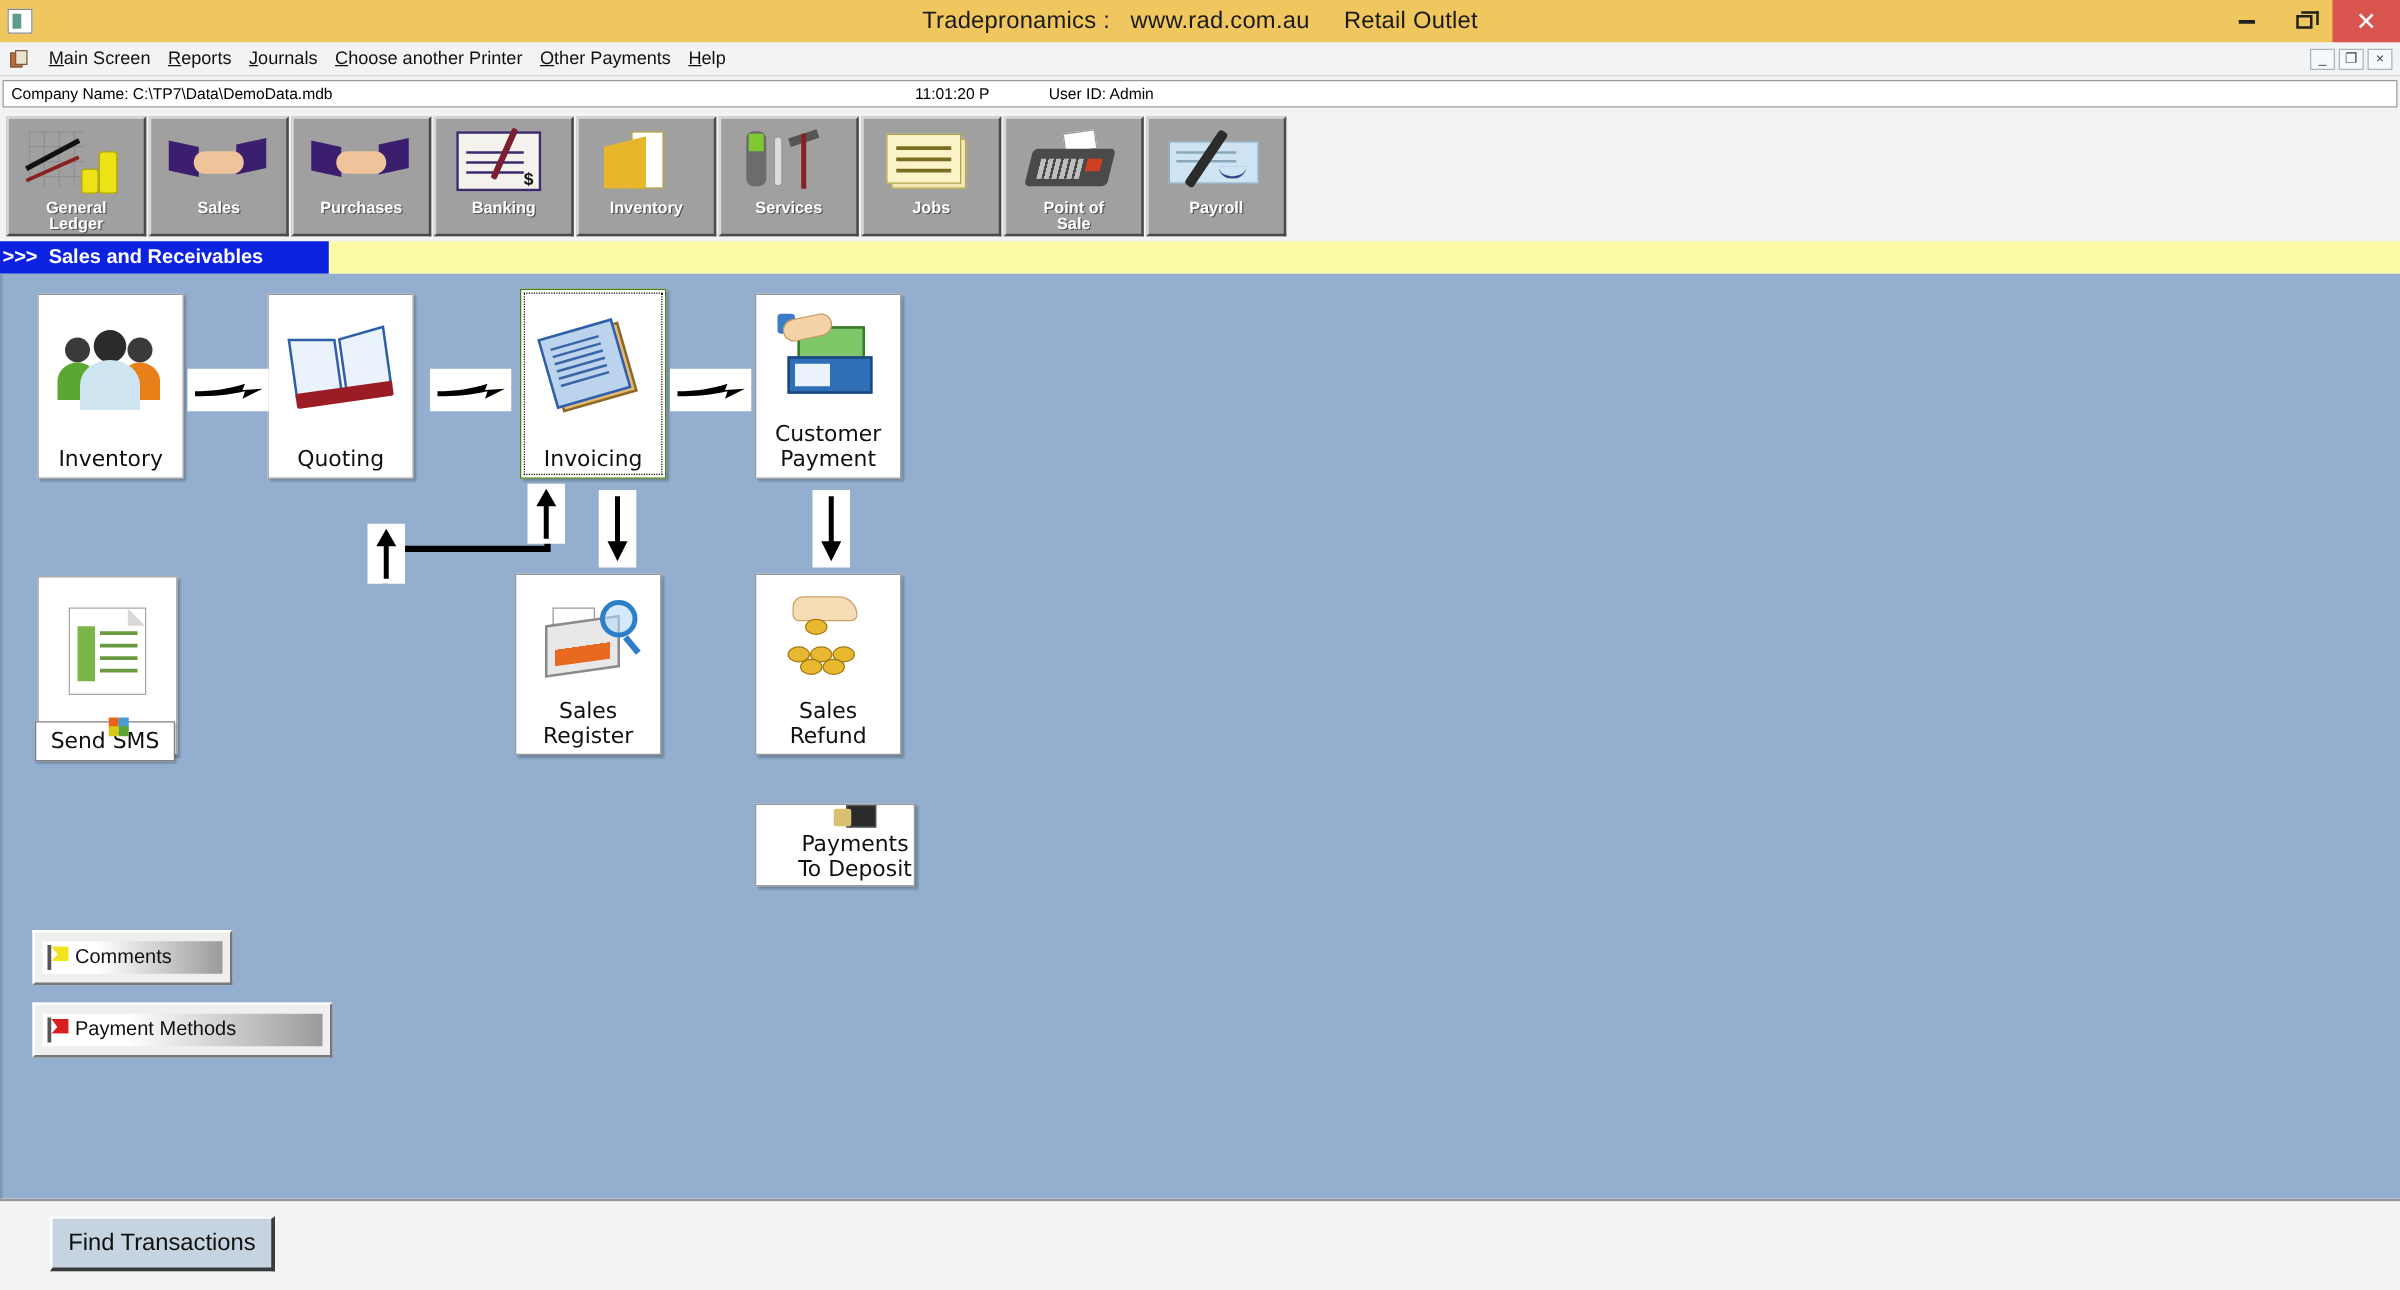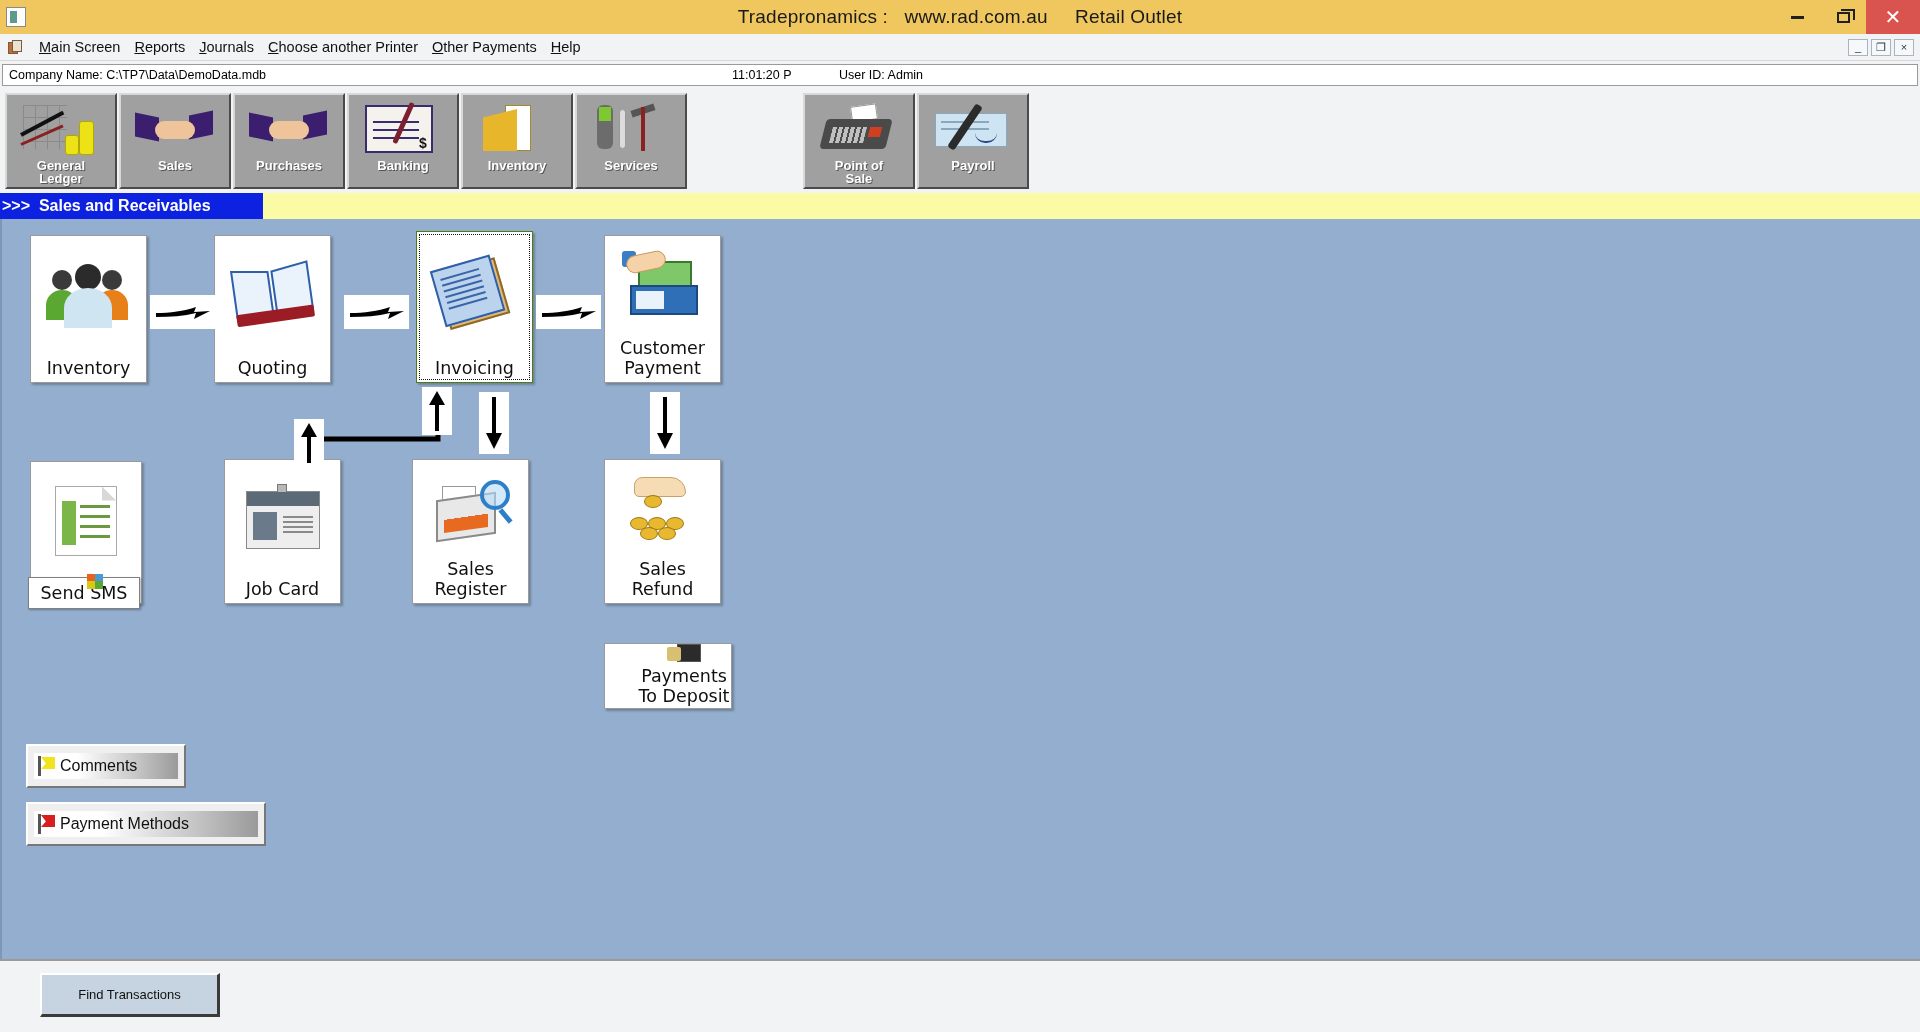--- a/index.html
+++ b/index.html
@@ -235,21 +235,21 @@
   .bottombar {
     position: absolute; left: 0; top: 959px; width: 1920px; height: 73px;
     background: #f2f3f5; border-top: 2px solid #9a9a9a;
   }
   .find-btn {
     position: absolute; left: 40px; top: 12px; width: 180px; height: 44px;
     background: #c6d3e0;
     border-top: 2px solid #ffffff; border-left: 2px solid #ffffff;
     border-right: 3px solid #3a3a3a; border-bottom: 3px solid #3a3a3a;
     display: flex; align-items: center; justify-content: center;
-    font-size: 13px; color: #101010; cursor: default;
+    font-size: 19px; color: #101010; cursor: default;
   }
 
   
   .art { position: relative; width: 86px; height: 74px; }
   .person { position: absolute; border-radius: 50% 50% 0 0; }
   .phead  { position: absolute; border-radius: 50%; }
 
   .book { position: relative; width: 78px; height: 58px; transform: rotate(-8deg); }
   .book .left, .book .right {
     position: absolute; top: 0; width: 38px; height: 48px; background: #eaf2fb;
@@ -404,20 +404,28 @@
     <div class="tb-btn" style="left: 575px;">
       <div class="tb-icon ic-srv">
         <span class="wr"></span>
         <span class="wrg"></span>
         <span class="scr"></span>
         <span class="hamh"></span>
         <span class="ham"></span>
       </div>
       <div class="tb-label" style="white-space: pre-line;">Services</div>
     </div>
+    <div class="tb-btn" style="left: 689px;">
+      <div class="tb-icon ic-jobs">
+        <span class="p1"></span>
+        <span class="p2"></span>
+        <span class="ln"></span>
+      </div>
+      <div class="tb-label" style="white-space: pre-line;">Jobs</div>
+    </div>
     <div class="tb-btn" style="left: 803px;">
       <div class="tb-icon ic-pos">
         <span class="rcpt"></span>
         <span class="body"></span>
         <span class="keys"></span>
         <span class="led"></span>
       </div>
       <div class="tb-label" style="white-space: pre-line;">Point of
 Sale</div>
     </div>
@@ -489,31 +497,20 @@
     </div>
     <div class="tile" style="left: 28px; top: 242px; width: 112px; height: 143px;">
       <div class="tile-icon">
         <div class="memo">
           <span class="corner"></span>
           <span class="bar"></span>
           <span class="ln"></span>
         </div>
       </div>
       <div class="tile-label">Marketing</div>
-    </div>
-    <div class="tile" style="left: 222px; top: 240px; width: 117px; height: 145px;">
-      <div class="tile-icon">
-        <div class="badge">
-          <span class="clip"></span>
-          <span class="top"></span>
-          <span class="ph"></span>
-          <span class="ln"></span>
-        </div>
-      </div>
-      <div class="tile-label">Job Card</div>
     </div>
     <div class="tile" style="left: 410px; top: 240px; width: 117px; height: 145px;">
       <div class="tile-icon">
         <div class="reg">
           <span class="tape"></span>
           <span class="body"></span>
           <span class="bars"></span>
           <span class="hdl"></span>
           <span class="lens"></span>
         </div>

